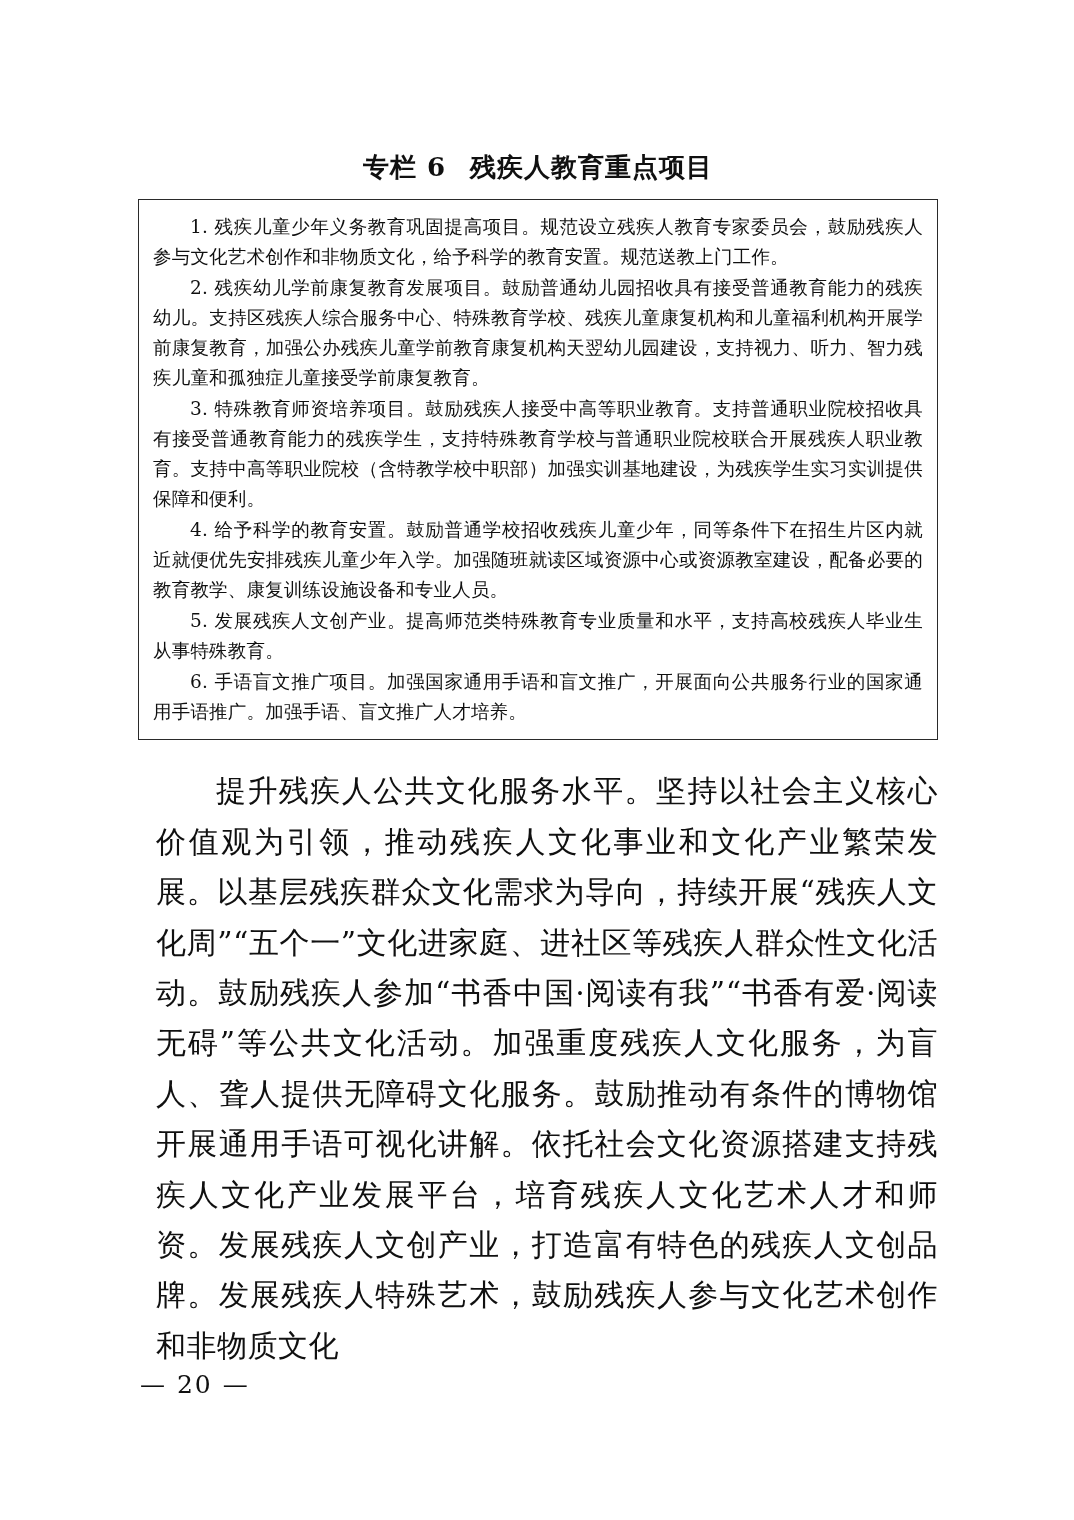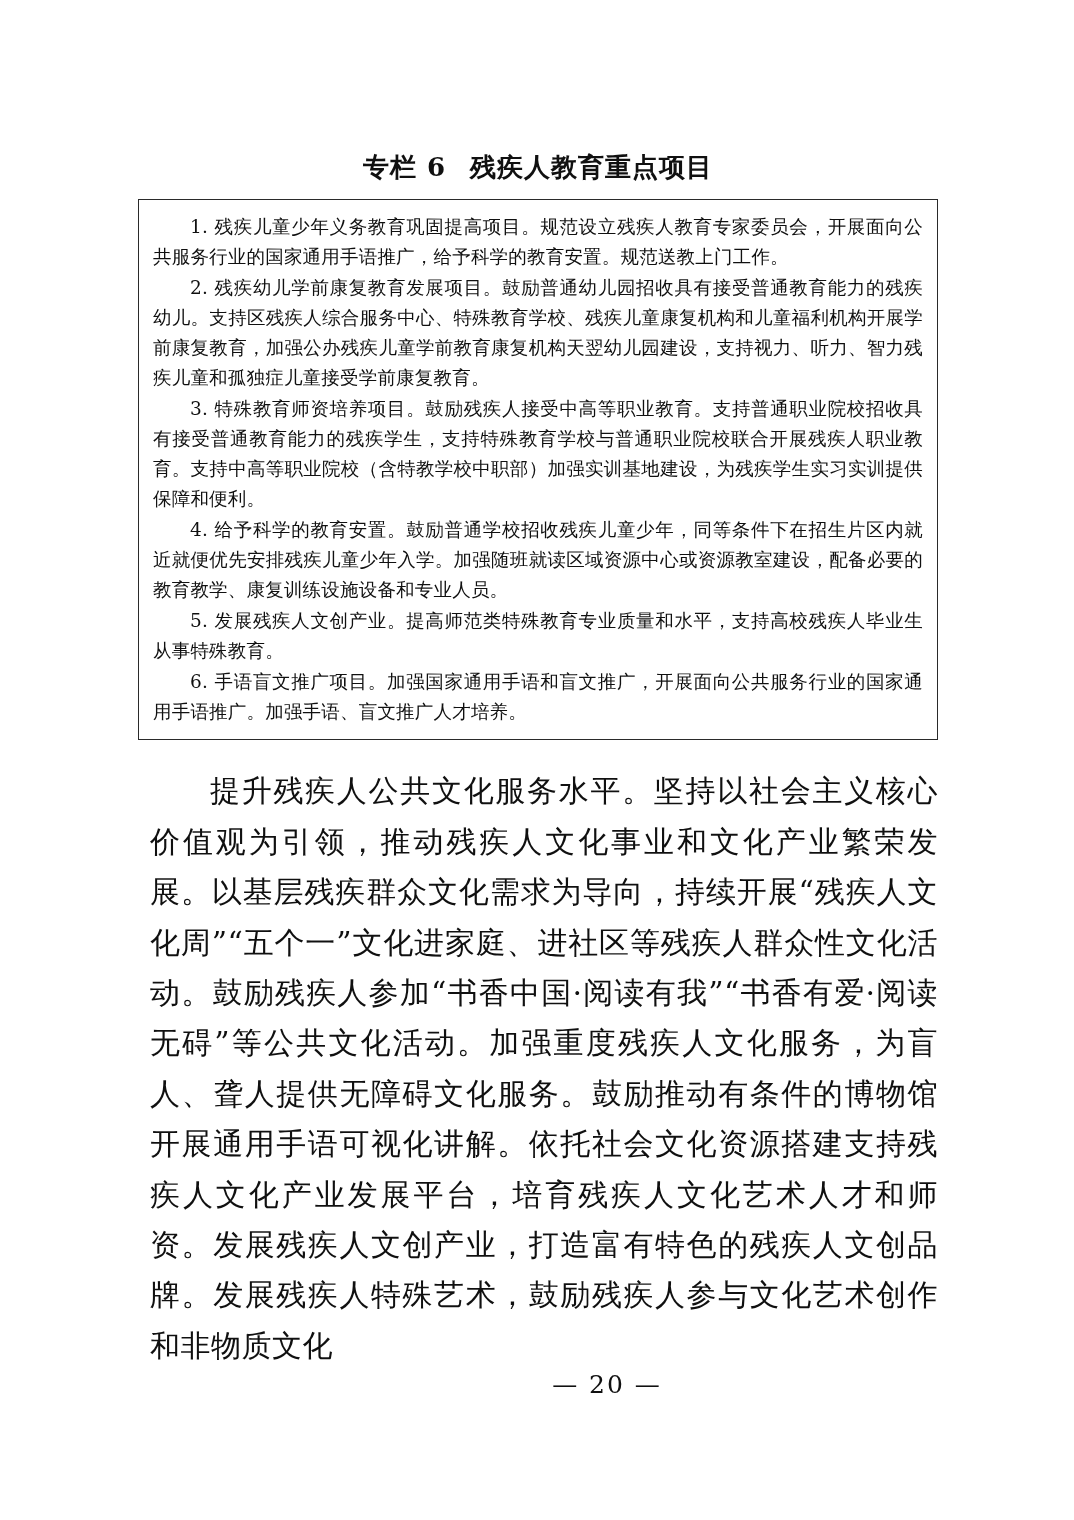--- a/index.html
+++ b/index.html
@@ -62,57 +62,57 @@
     margin: 0 0 1px 0;
     text-indent: 2em;
     letter-spacing: 0.2px;
   }
   .item b {
     font-weight: normal;
   }
 
   
   .body-par {
-    margin: 26px 0 0 12px;
+    margin: 26px 0 0 18px;
     font-size: 30px;
     line-height: 1.68;
     text-align: justify;
     text-justify: inter-ideograph;
     text-indent: 2em;
     letter-spacing: 0.5px;
   }
 
   
   .page-number {
     position: absolute;
     left: 0;
     top: 1370px;
     width: 1074px;
-    text-align: center;
+    text-align: left;
     padding-left: 140px;
     box-sizing: border-box;
     font-size: 25px;
     letter-spacing: 2px;
   }
 </style>
 </head>
 <body>
 
 <div class="page">
   <div class="content">
 
     <div class="box-title">
       <span>专栏 6</span><span class="gap"></span><span>残疾人教育重点项目</span>
     </div>
 
     <div class="feature-box">
 
       <p class="item">
         <span>1.</span>
-        <b>残疾儿童少年义务教育巩固提高项目。</b><span>规范设立残疾人教育专家委员会，开展面向公共服务行业的国家通用手语推广，给予科学的教育安置。规范送教上门工作。</span>
+        <b>残疾儿童少年义务教育巩固提高项目。</b><span>规范设立残疾人教育专家委员会，鼓励残疾人参与文化艺术创作和非物质文化，给予科学的教育安置。规范送教上门工作。</span>
       </p>
 
       <p class="item">
         <span>2.</span>
         <b>残疾幼儿学前康复教育发展项目。</b><span>鼓励普通幼儿园招收具有接受普通教育能力的残疾幼儿。支持区残疾人综合服务中心、特殊教育学校、残疾儿童康复机构和儿童福利机构开展学前康复教育，加强公办残疾儿童学前教育康复机构天翌幼儿园建设，支持视力、听力、智力残疾儿童和孤独症儿童接受学前康复教育。</span>
       </p>
 
       <p class="item">
         <span>3.</span>
         <b>特殊教育师资培养项目。</b><span>鼓励残疾人接受中高等职业教育。支持普通职业院校招收具有接受普通教育能力的残疾学生，支持特殊教育学校与普通职业院校联合开展残疾人职业教育。支持中高等职业院校（含特教学校中职部）加强实训基地建设，为残疾学生实习实训提供保障和便利。</span>

